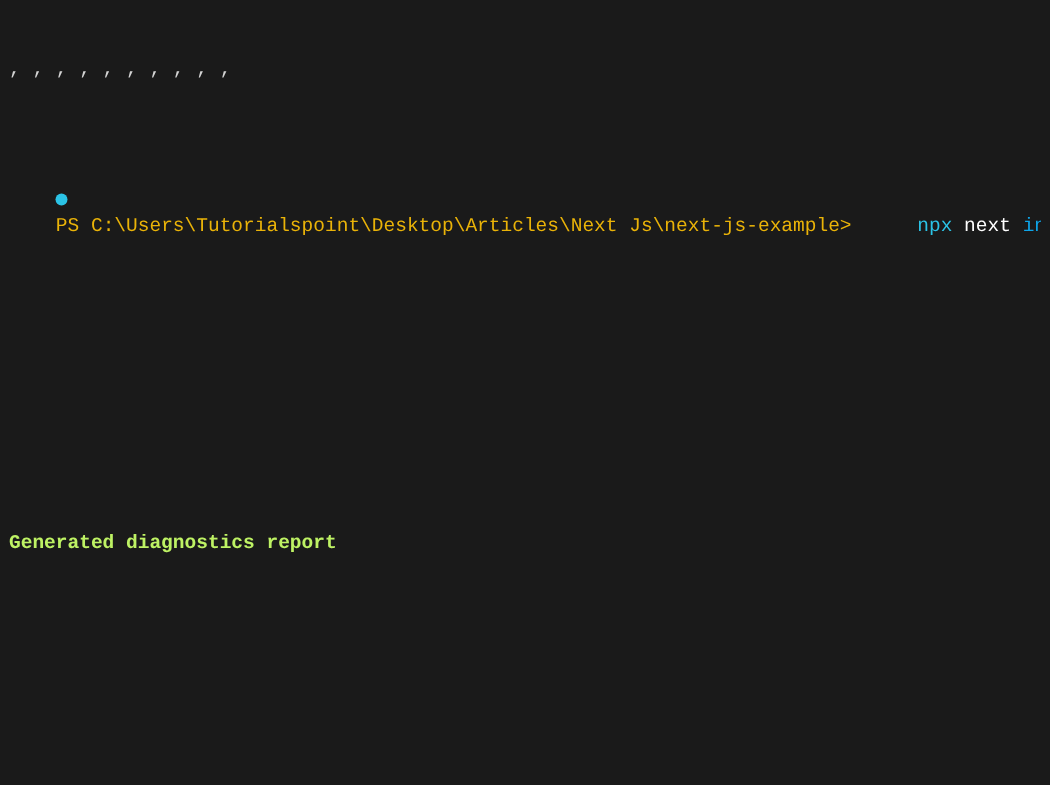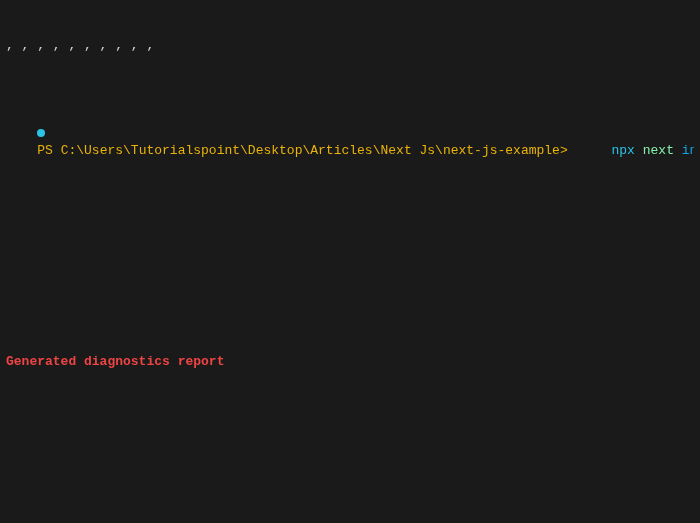--- a/index.html
+++ b/index.html
@@ -32,24 +32,24 @@
     display: inline-block;
     width: 8px;
     height: 8px;
     border-radius: 50%;
     background: #2bc3e6;
     margin-right: 4px;
     flex-shrink: 0;
   }
   .ps-path { color: #eab308; }
   .cmd-npx { color: #2bc3e6; margin-left: 36px; }
-  .cmd-next { color: #86efac; margin-top: 39px; }
+  .cmd-next { color: #ffffff; margin-top: 39px; }
   .cmd-info { color: #0ea5e9; }
   .cmd-flag { color: #9a9a9a; }
-  .bold { font-weight: bold; color: #ef4444; }
+  .bold { font-weight: bold; color: #bef264; }
   .line { display: block; min-height: 1.35em; }
 </style>
 </head>
 <body>
 
 <div class="terminal">
   <span class="line truncated-top">                        , , , , , , , , , ,                     </span>
 
   <span class="line prompt-line">
     <span class="status-dot"></span>

